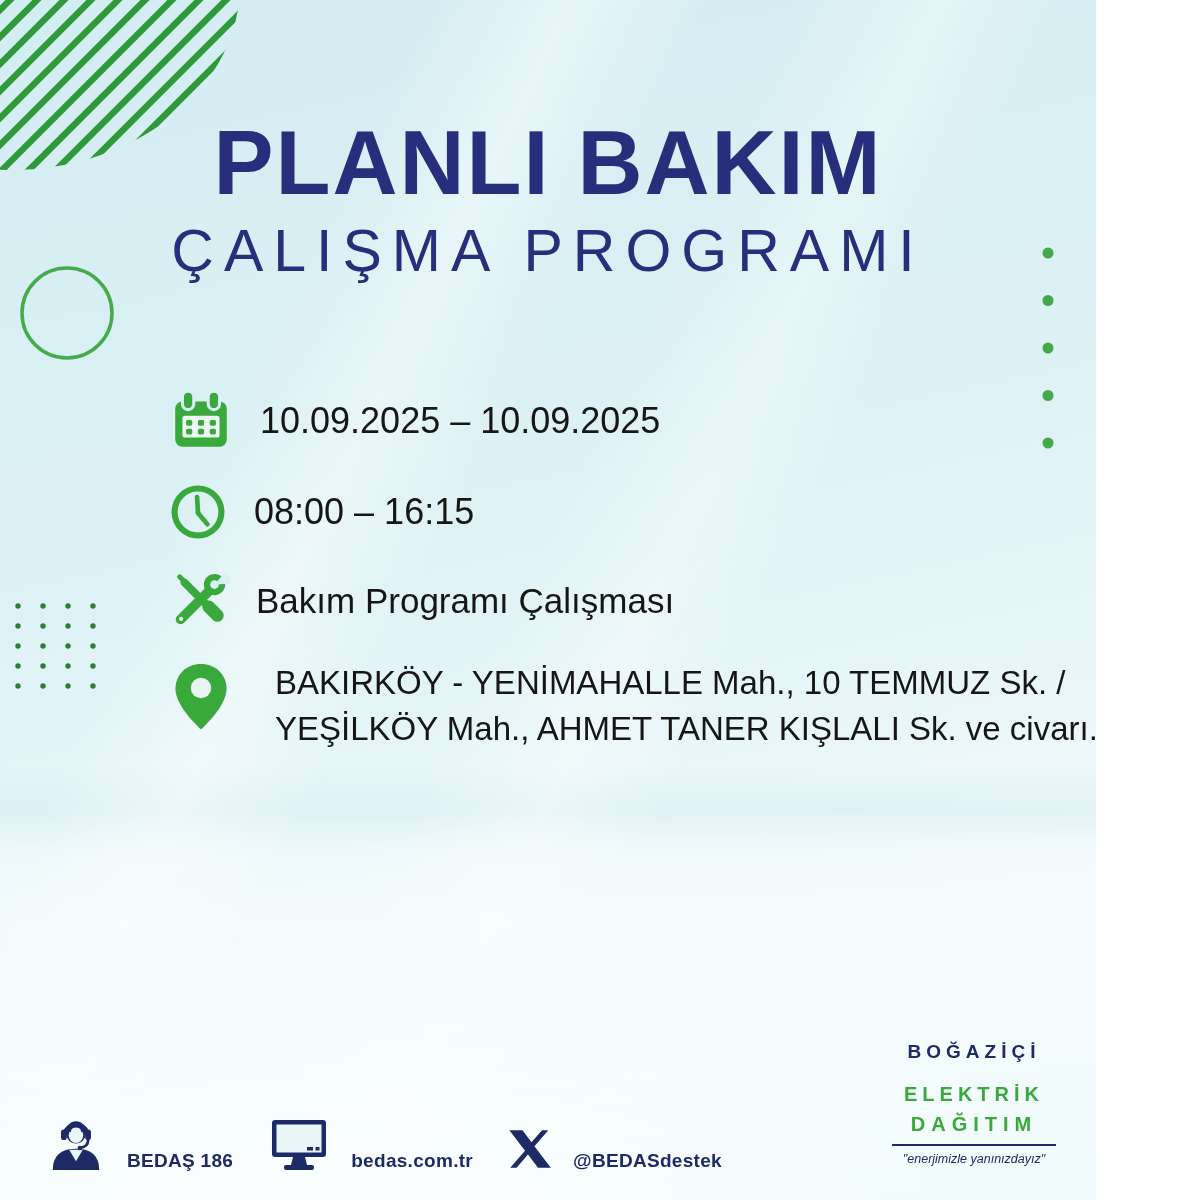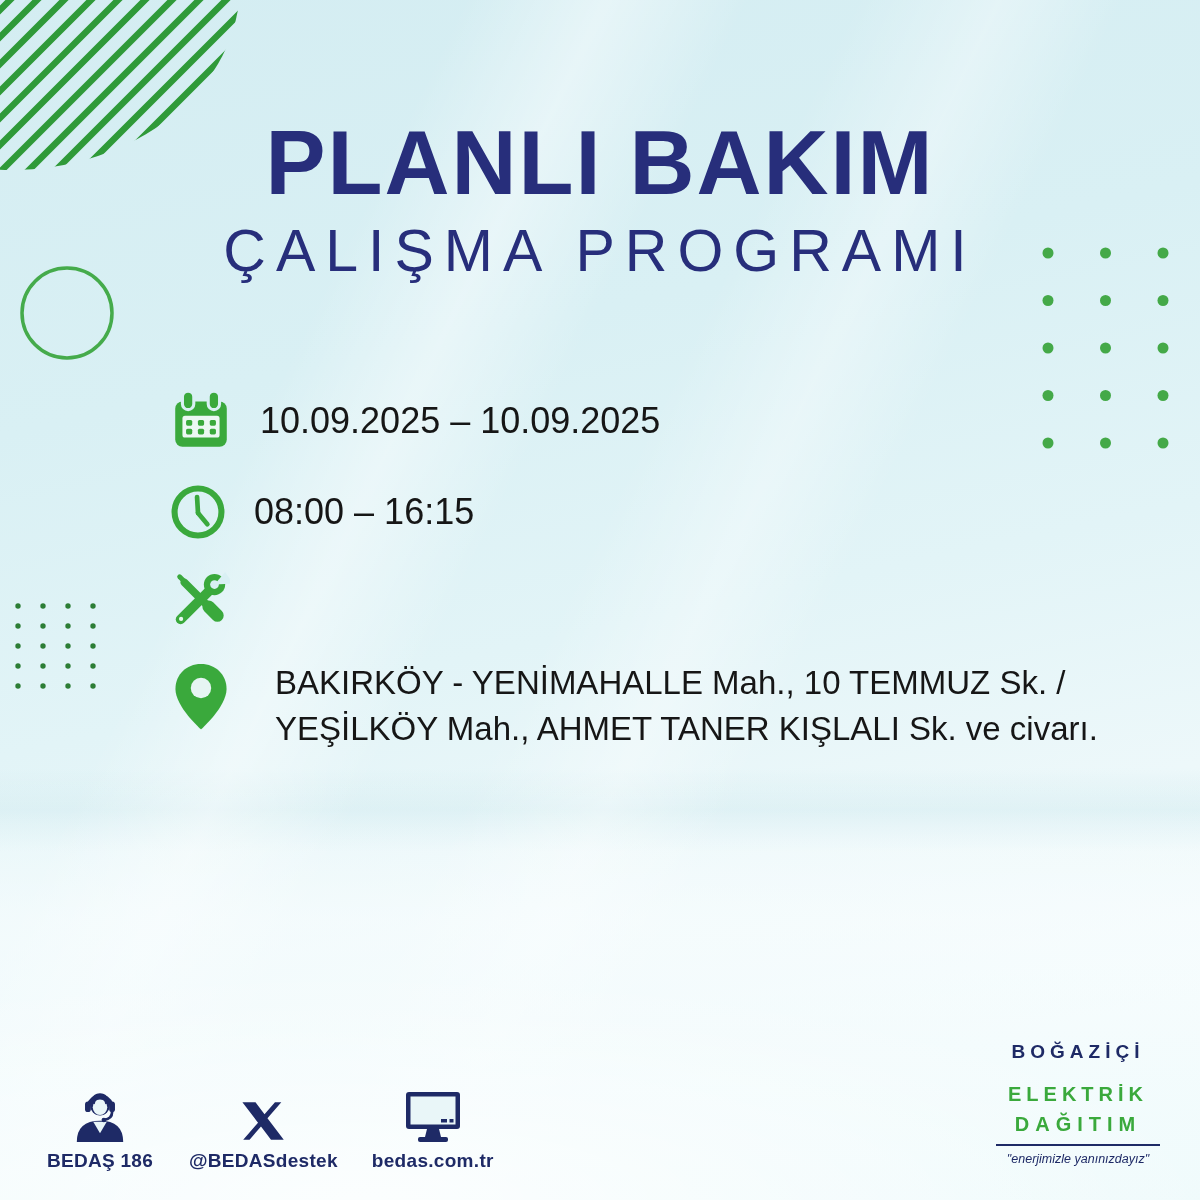--- a/index.html
+++ b/index.html
@@ -1,18 +1,18 @@
 <!DOCTYPE html>
 <html><head>
 <meta charset="utf-8">
 <style>
   html,body{margin:0;padding:0;}
   .canvas{
     position:relative;
-    width:1200px;height:1200px;
+    width:1096px;height:1200px;
     overflow:hidden;
     font-family:"Liberation Sans", sans-serif;
     background:linear-gradient(168deg,#d4edf2 0%,#d9f0f4 30%,#e2f4f7 52%,#edf8fa 70%,#f3fbfc 86%,#effafb 100%);
   }
   
   .bg-streaks{
     position:absolute;inset:0;pointer-events:none;
     background:
       linear-gradient(116deg, rgba(255,255,255,0) 26%, rgba(255,255,255,0.42) 34%, rgba(255,255,255,0) 42%),
       linear-gradient(116deg, rgba(255,255,255,0) 48%, rgba(255,255,255,0.35) 56%, rgba(255,255,255,0) 63%),
@@ -41,21 +41,21 @@
   .row .icon{flex:0 0 auto;display:flex;align-items:center;justify-content:center;}
   .row-date{top:388px;}
   .row-time{top:482px;}
   .row-work{top:570px;}
   .row-location{top:660px;align-items:flex-start;gap:41px;}
   .row-text{font-size:36px;}
   .row-work .row-text{font-size:35px;}
   .location-text{font-size:33px;line-height:46px;}
 
   .footer{position:absolute;left:45px;bottom:28px;display:flex;gap:34px;}
-  .footer-item{display:flex;flex-direction:column;align-items:center;gap:6px;min-width:110px;}
+  .footer-item{display:flex;flex-direction:row;align-items:flex-end;gap:20px;min-width:110px;}
   .footer-icon{height:60px;display:flex;align-items:flex-end;justify-content:center;}
   .footer-label{font-size:19px;font-weight:700;color:#1e2a66;letter-spacing:0.3px;}
 
   .logo{position:absolute;right:38px;bottom:34px;width:168px;text-align:center;}
   .logo-line1{font-size:19px;font-weight:800;letter-spacing:5px;color:#1e2a66;margin:0 0 20px 0;}
   .logo-line2{font-size:20px;font-weight:800;letter-spacing:5px;color:#3aa93c;margin:8px 0 7px 0;}
   .logo-line3{font-size:20px;font-weight:800;letter-spacing:6px;color:#3aa93c;margin:0 0 8px 0;}
   .logo-rule{height:2.5px;background:#1e2a66;border:none;margin:0 2px 6px 2px;}
   .logo-tagline{font-size:12.5px;font-style:italic;color:#1e2a66;}
 </style>
@@ -188,20 +188,21 @@
             <line x1="17" y1="13" x2="42" y2="38" stroke-width="8"></line>
             <line x1="42" y1="38" x2="51" y2="47" stroke-width="13"></line>
             <line x1="13" y1="51" x2="42" y2="22" stroke-width="10"></line>
           </g>
           <circle cx="48" cy="15" r="11" fill="#3aa93c"></circle>
           <polygon points="48,15 59,2 67,14" fill="#d9f0f4"></polygon>
           <circle cx="48" cy="15" r="4.5" fill="#d9f0f4"></circle>
           <circle cx="13.5" cy="50.5" r="2.2" fill="#eaf7f1"></circle>
         </svg>
       </span>
+      <span class="row-text">Bakım Programı Çalışması</span>
     </div>
 
     <div class="row row-location">
       <span class="icon" style="margin-top:2px;">
         <svg width="66" height="92" viewBox="0 0 64 90">
           <path d="M32 2 C17.5 2 7 12.5 7 26.5 C7 44 32 66 32 66 S57 44 57 26.5 C57 12.5 46.5 2 32 2 Z" fill="#3aa93c"></path>
           <circle cx="32" cy="25.5" r="10" fill="#e6f5f3"></circle>
         </svg>
       </span>
       <span class="location-text">
@@ -227,41 +228,41 @@
           <rect x="41.5" y="16" width="6" height="11" rx="3" fill="#1e2a66"></rect>
           <path d="M44.5 27 q0 7 -8 8" fill="none" stroke="#1e2a66" stroke-width="2.8"></path>
           <circle cx="36" cy="35.2" r="2.4" fill="#1e2a66"></circle>
         </svg>
       </span>
       <span class="footer-label">BEDAŞ 186</span>
     </div>
 
     <div class="footer-item">
       <span class="footer-icon">
-        <svg width="46" height="46" viewBox="0 0 512 512">
-          <path fill="#1e2a66" d="M389.2 48h70.6L305.6 224.2 487 464H345L233.7 318.6 106.5 464H35.8l164.9-188.5L26.8 48h145.6l100.5 132.9L389.2 48z"></path>
-        </svg>
-      </span>
-      <span class="footer-label">@BEDASdestek</span>
-    </div>
-
-    <div class="footer-item">
-      <span class="footer-icon">
         <svg width="64" height="56" viewBox="0 0 64 56">
           <rect x="5" y="4" width="54" height="37" rx="3" fill="#1e2a66"></rect>
           <rect x="9.5" y="8.5" width="45" height="28" fill="#e9f6f8"></rect>
           <rect x="40" y="31" width="6" height="3.5" fill="#1e2a66"></rect>
           <rect x="48.5" y="31" width="4" height="3.5" fill="#1e2a66"></rect>
           <polygon points="26,41 38,41 40,49 24,49" fill="#1e2a66"></polygon>
           <rect x="17" y="49" width="30" height="5" rx="2" fill="#1e2a66"></rect>
         </svg>
       </span>
       <span class="footer-label">bedas.com.tr</span>
     </div>
 
+    <div class="footer-item">
+      <span class="footer-icon">
+        <svg width="46" height="46" viewBox="0 0 512 512">
+          <path fill="#1e2a66" d="M389.2 48h70.6L305.6 224.2 487 464H345L233.7 318.6 106.5 464H35.8l164.9-188.5L26.8 48h145.6l100.5 132.9L389.2 48z"></path>
+        </svg>
+      </span>
+      <span class="footer-label">@BEDASdestek</span>
+    </div>
+
   </div>
 
   <div class="logo">
     <div class="logo-line1">BOĞAZİÇİ</div>
     <div class="logo-line2">ELEKTRİK</div>
     <div class="logo-line3">DAĞITIM</div>
     <hr class="logo-rule">
     <div class="logo-tagline">"enerjimizle yanınızdayız"</div>
   </div>
 

